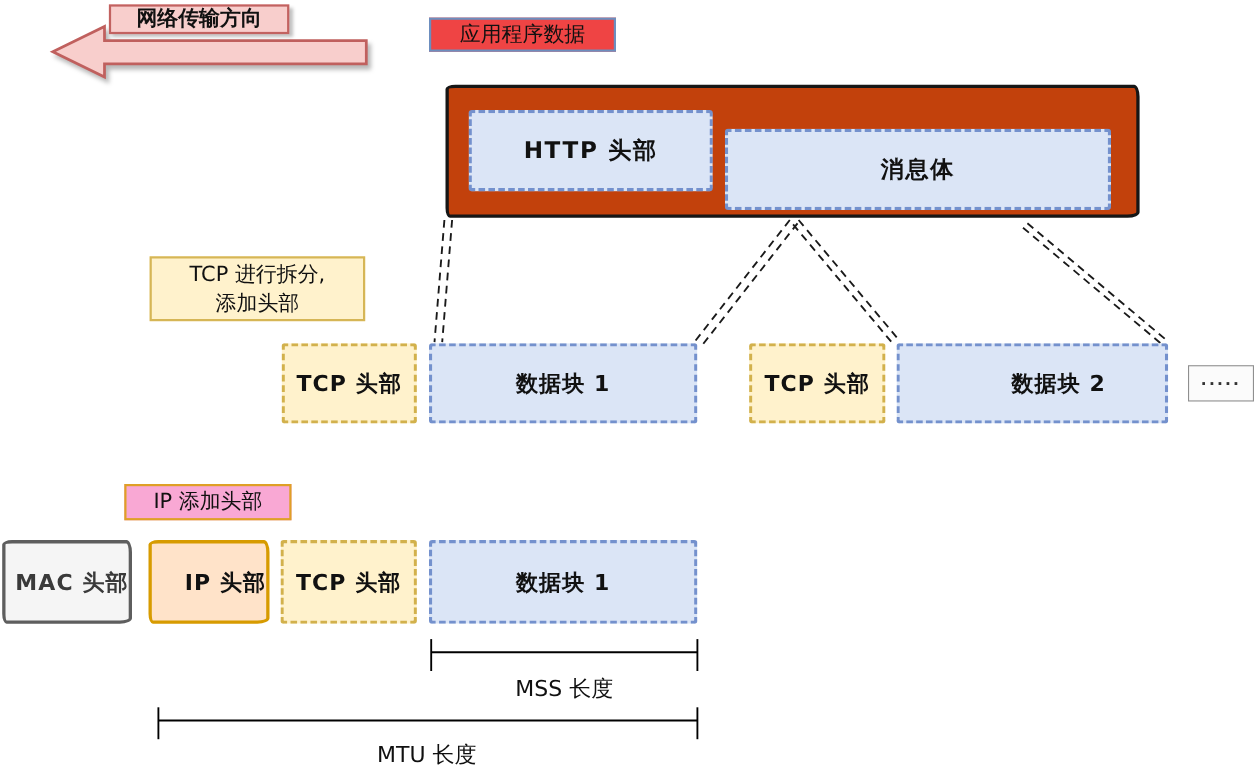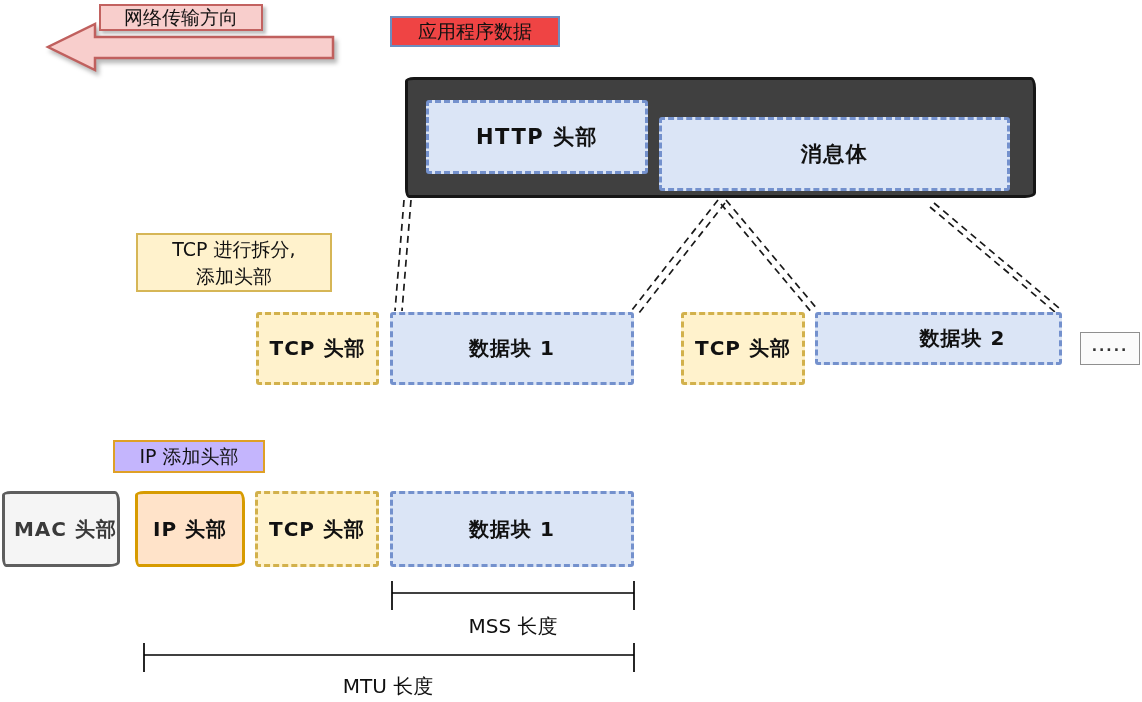--- a/index.html
+++ b/index.html
@@ -5,28 +5,28 @@
   html,body{margin:0;padding:0;background:#ffffff;}
   #canvas{
     position:relative;width:1142px;height:702px;background:#ffffff;overflow:hidden;
     font-family:"DejaVu Sans","Liberation Sans",sans-serif;color:#111;
   }
   .abs{position:absolute;box-sizing:border-box;}
   .center{display:flex;align-items:center;justify-content:center;text-align:center;}
 
   
   .tag{font-size:19px;line-height:1.3;}
-  .tag-pink{background:#f8cecc;border:2px solid#c26260;box-shadow:3px 3px 3px rgba(0,0,0,0.25);}
+  .tag-pink{background:#f8cecc;border:2px solid#c26260;box-shadow:3px 3px 3px rgba(0,0,0,0.25);font-weight:bold;}
   .tag-blue{background:#ef4444;border:2px solid #6c8ebf;}
   .tag-yellow{background:#fff2cc;border:2px solid #d6b656;}
-  .tag-orange{background:#c4b5fd;border:2px solid #dfa026;}
+  .tag-orange{background:#f9a8d4;border:2px solid #dfa026;}
 
   
   .sketch{border-radius:9px 5px 11px 4px / 4px 11px 5px 9px;}
-  .bigbox{background:#404040;border:3.5px solid #161616;}
+  .bigbox{background:#c2410c;border:3.5px solid #161616;}
   .macbox{background:#f5f5f5;border:3px solid #5e5e5e;justify-content:flex-end;}
   .ipbox{background:#ffe3c9;border:3px solid #d79b00;}
 
   
   .dash-blue{background:#dbe5f6;border:3px dashed #7491cd;border-radius:3px;}
   .dash-yellow{background:#fff2cc;border:3px dashed #d2b14c;border-radius:3px;text-align:right;}
 
   .boxtext{font-weight:700;font-size:21px;letter-spacing:1.5px;}
   .boxtext-sm{font-weight:700;font-size:20px;letter-spacing:1px;}
 
@@ -97,36 +97,36 @@
   <div class="abs dash-yellow center boxtext-sm" style="left:256px;top:312px;width:123px;height:73px;">
     <span>TCP 头部</span>
   </div>
   <div class="abs dash-blue center boxtext-sm" style="left:390px;top:312px;width:244px;height:73px;">
     <span>数据块 1</span>
   </div>
 
   <div class="abs dash-yellow center boxtext-sm" style="left:681px;top:312px;width:124px;height:73px;">
     <span>TCP 头部</span>
   </div>
-  <div class="abs dash-blue center boxtext-sm" style="left:815px;top:312px;width:247px;height:53px;padding-left:48px;">
+  <div class="abs dash-blue center boxtext-sm" style="left:815px;top:312px;width:247px;height:73px;padding-left:48px;">
     <span>数据块 2</span>
   </div>
 
   <div class="abs dotsbox center" style="left:1080px;top:332px;width:60px;height:33px;">
     <span style="position:relative;top:-3px;">.....</span>
   </div>
 
   <div class="abs tag tag-orange center" style="left:113px;top:440px;width:152px;height:33px;">
     <span>IP 添加头部</span>
   </div>
 
   <div class="abs macbox sketch center boxtext-sm" style="left:2px;top:491px;width:118px;height:76px;color:#3a3a3a;">
     <span>MAC 头部</span>
   </div>
-  <div class="abs ipbox sketch center boxtext-sm" style="left:135px;top:491px;width:110px;height:76px;">
+  <div class="abs ipbox sketch center boxtext-sm" style="left:135px;top:491px;width:110px;height:76px;justify-content:flex-end;">
     <span>IP 头部</span>
   </div>
   <div class="abs dash-yellow center boxtext-sm" style="left:255px;top:491px;width:124px;height:76px;">
     <span>TCP 头部</span>
   </div>
   <div class="abs dash-blue center boxtext-sm" style="left:390px;top:491px;width:244px;height:76px;">
     <span>数据块 1</span>
   </div>
 
   <div class="abs measure-label center" style="left:433px;top:613px;width:160px;height:26px;">

